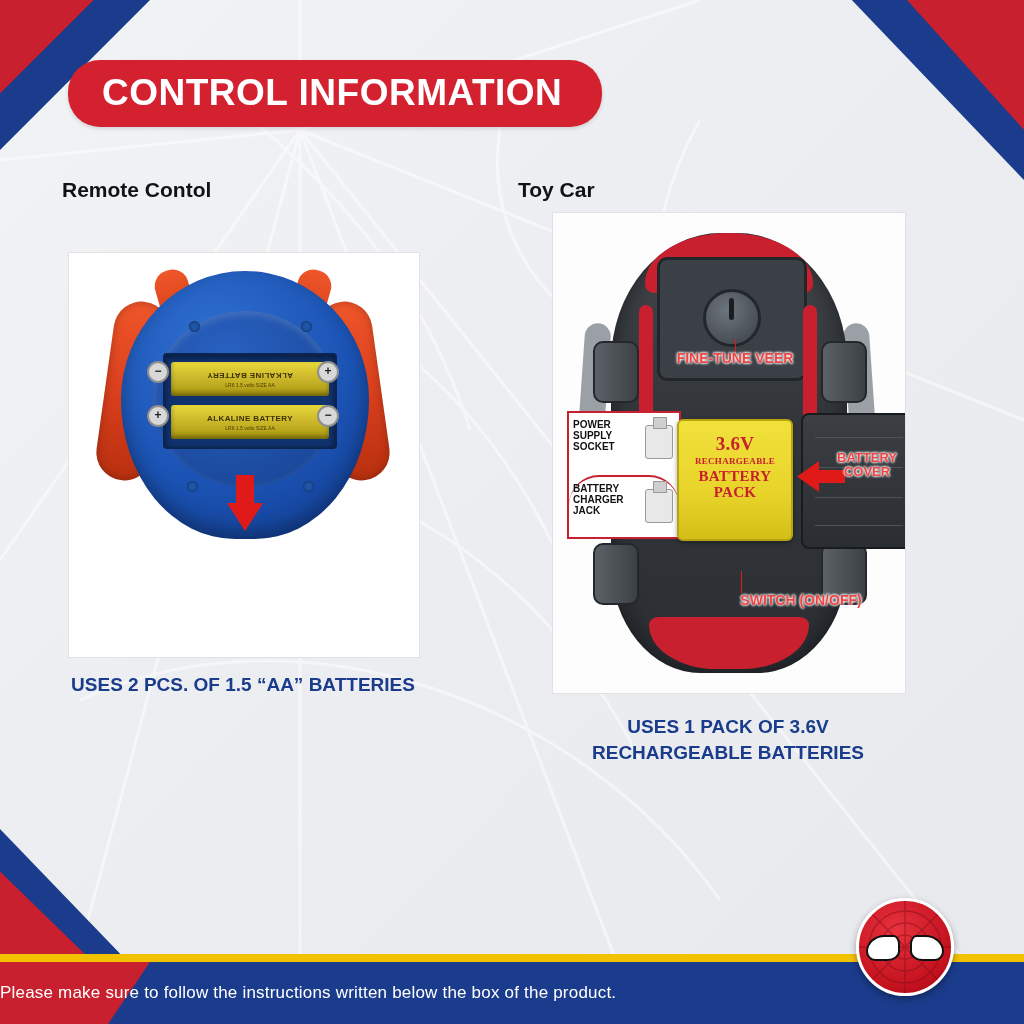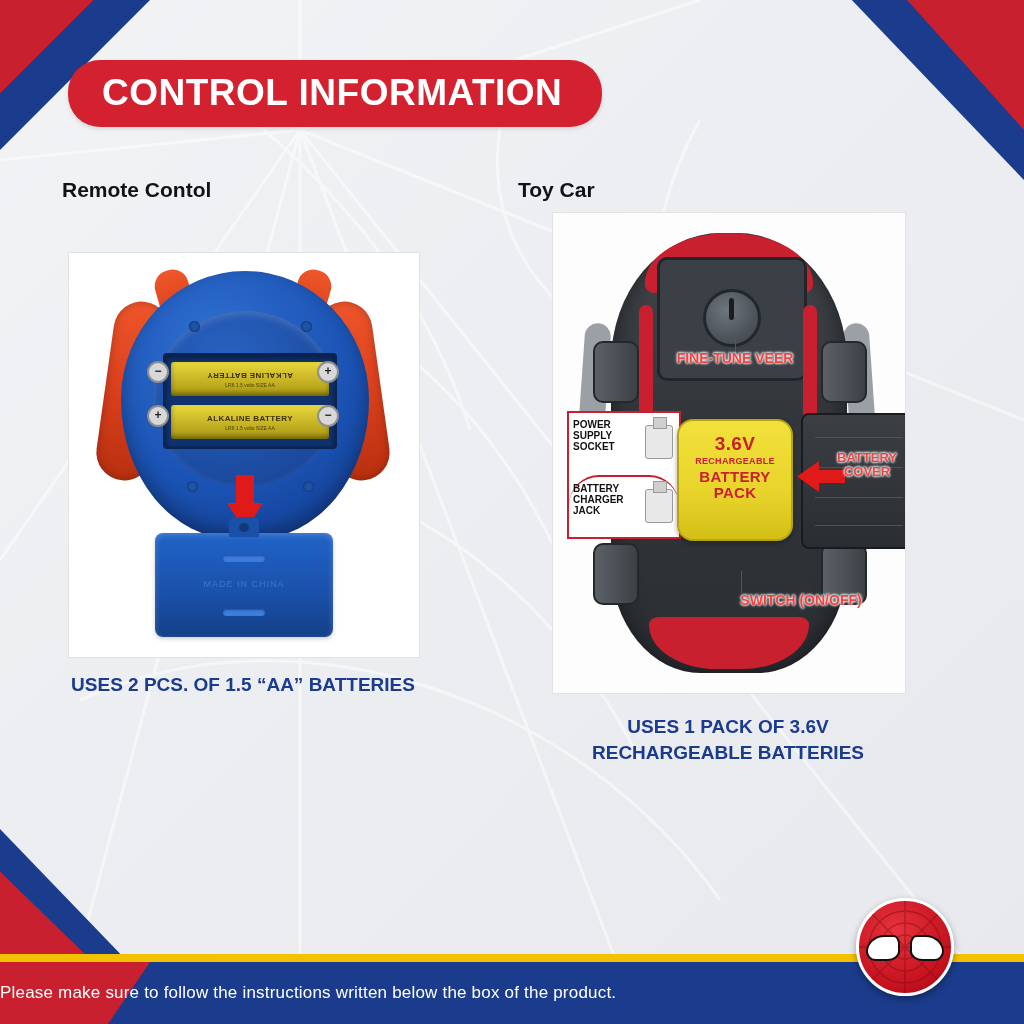--- a/index.html
+++ b/index.html
@@ -345,22 +345,23 @@
     border-radius: 8px;
   }
   .red-strip.l { left: 86px; top: 92px; }
   .red-strip.r { left: 250px; top: 92px; }
   .battery-pack {
     position: absolute;
     left: 124px; top: 206px;
     width: 112px; height: 118px;
     background: linear-gradient(180deg, #f2e13c 0%, #e8d42a 60%, #d4bf17 100%);
     border: 2px solid #b8a40f;
-    border-radius: 16px;
+    border-radius: 6px;
     box-shadow: 0 2px 5px rgba(0,0,0,0.35);
+    font-family: Liberation Serif, serif;
   }
   .bp-line {
     text-align: center;
     color: #c8202e;
     font-weight: bold;
     letter-spacing: 0.3px;
     line-height: 1.05;
   }
   .bp-l1 { font-size: 19px; margin-top: 13px; }
   .bp-l2 { font-size: 9px; margin-top: 3px; }
@@ -610,26 +611,20 @@
       <div class="term t1">−</div>
       <div class="term t2">+</div>
       <div class="term t3">+</div>
       <div class="term t4">−</div>
 
       <div class="rc-arrow">
         <div class="stem"></div>
         <div class="head"></div>
       </div>
 
-      <div class="rc-cover">
-        <div class="tab"></div>
-        <div class="slot s-a"></div>
-        <div class="made">MADE IN CHINA</div>
-        <div class="slot s-b"></div>
-      </div>
     </div>
   </div>
 
   <div class="photo" id="photo-car">
     <div class="car-wrap">
       <div class="fender l"></div>
       <div class="fender r"></div>
       <div class="car-body"></div>
       <div class="car-red-top"></div>
       <div class="car-red-bot"></div>

